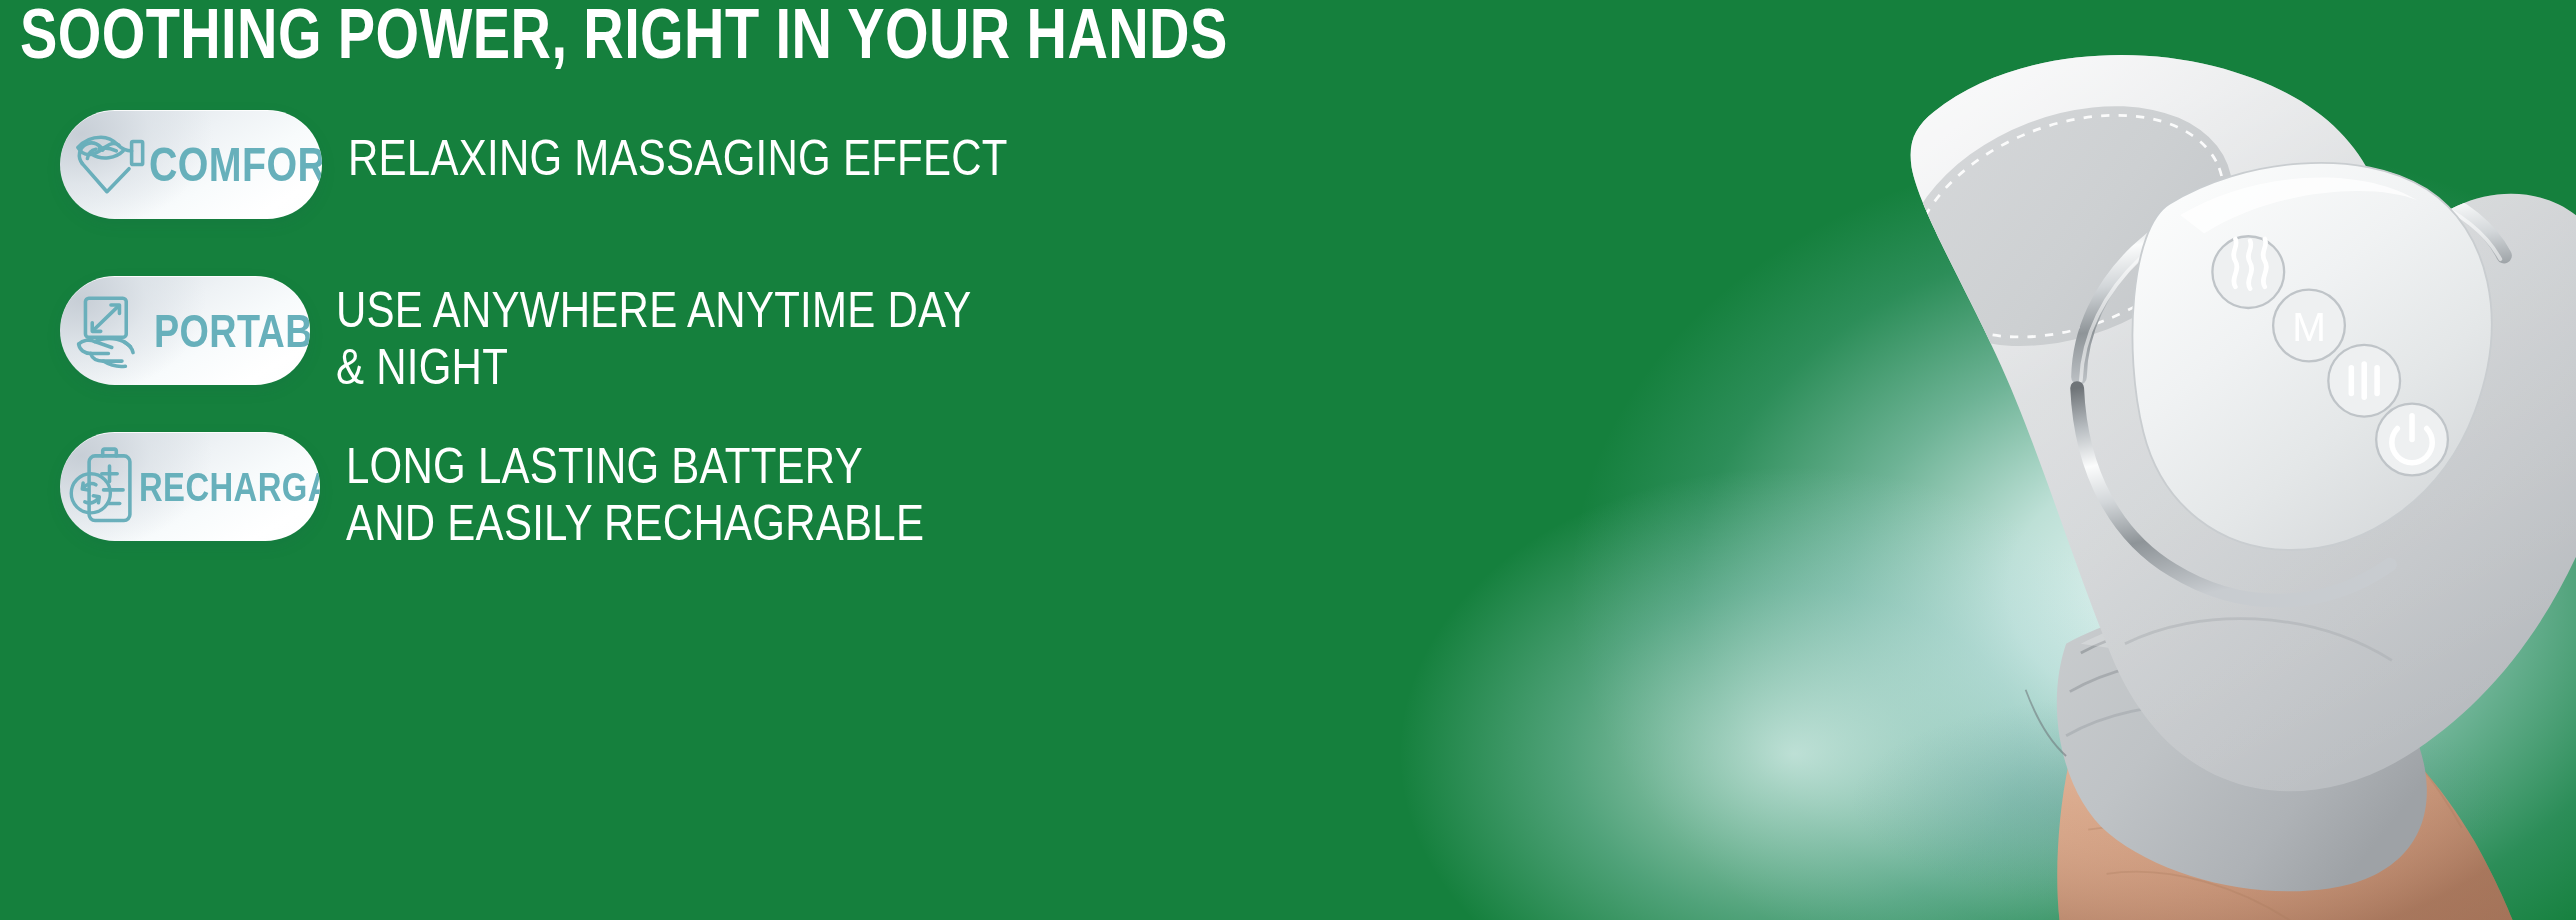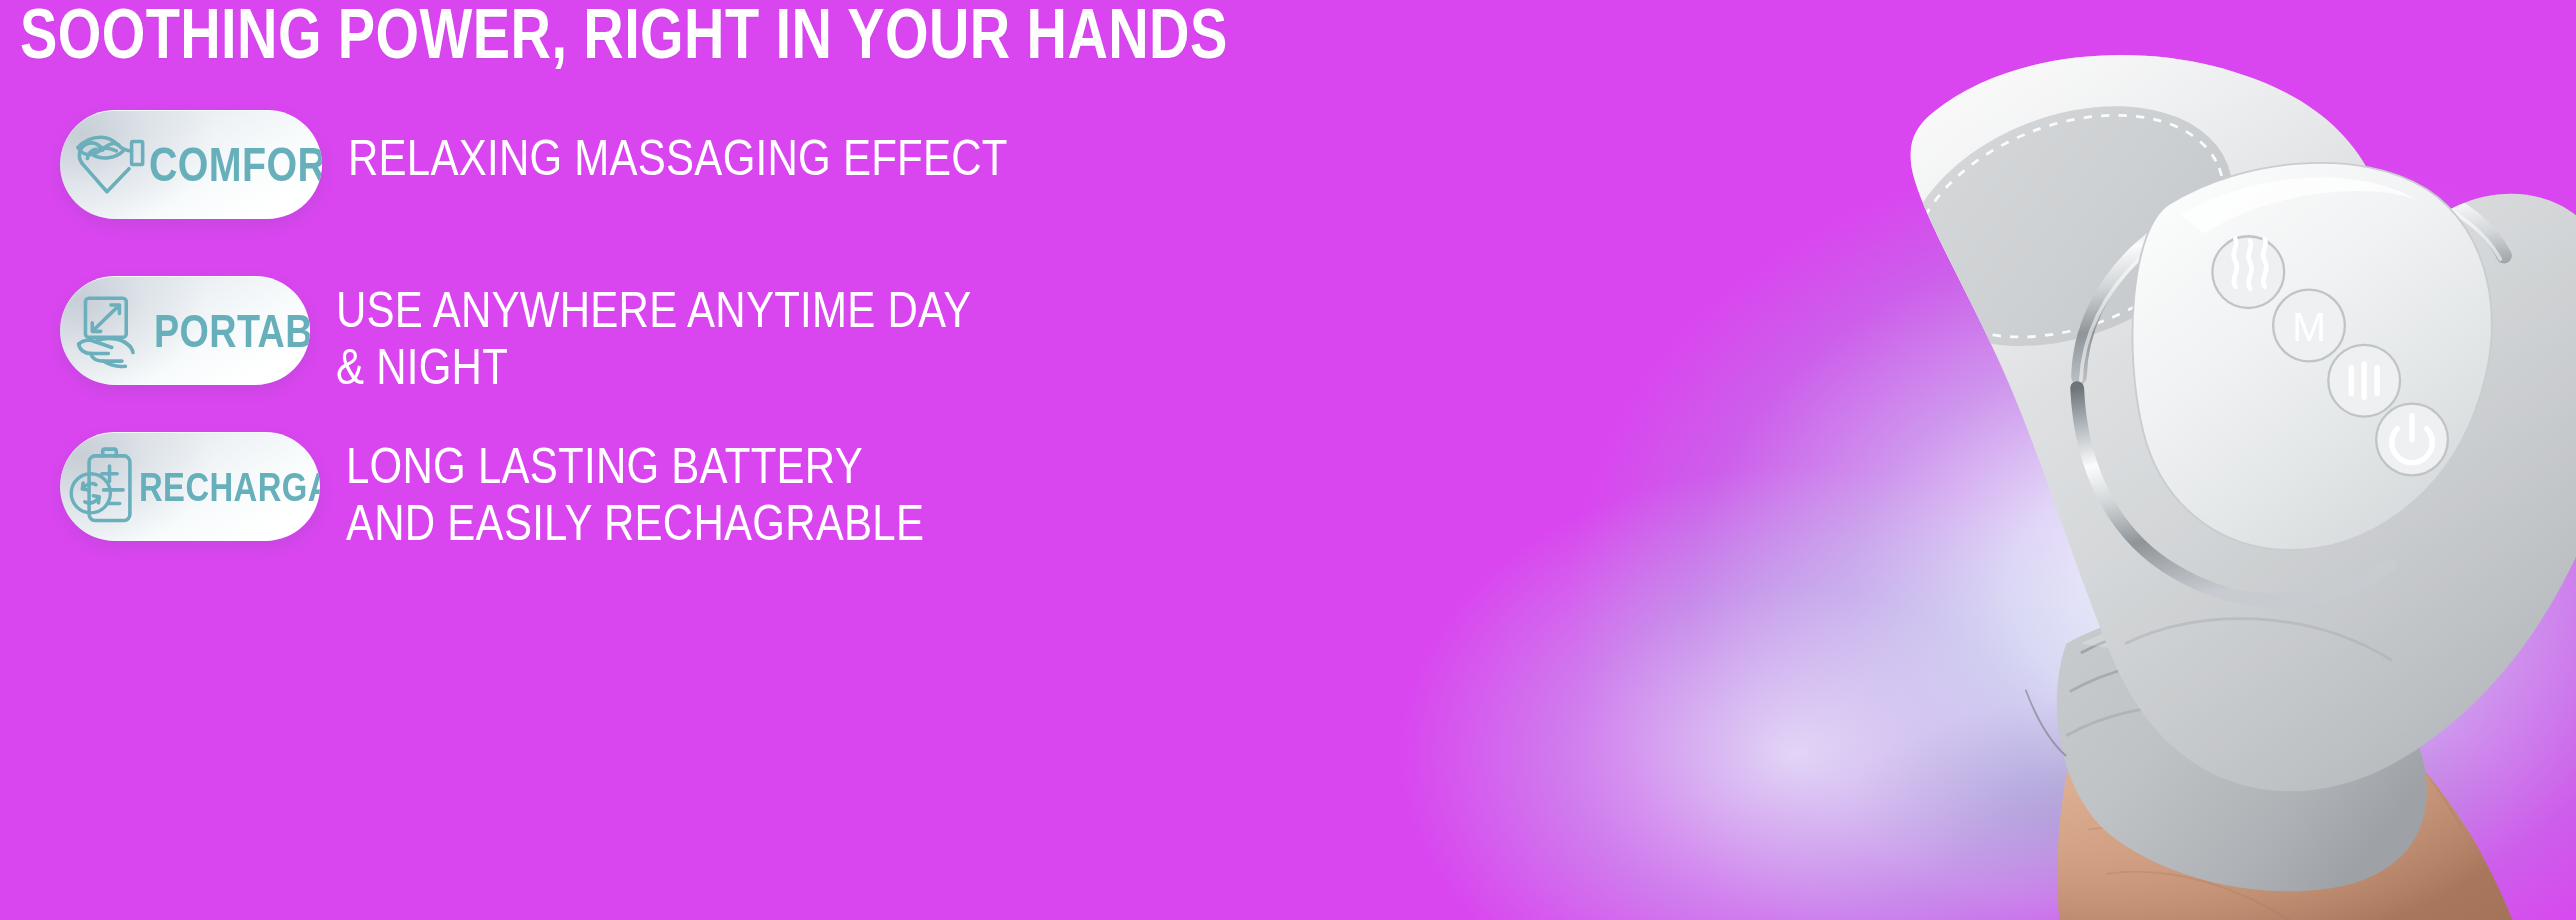--- a/index.html
+++ b/index.html
@@ -8,21 +8,21 @@
     font-family:"Liberation Sans", sans-serif;
     background:#72b8c2;
     position:relative;
   }
 
   
   #banner {
     position:absolute; inset:0;
     width:2576px; height:920px;
     overflow:hidden;
-    background:#d946ef;
+    background:#15803d;
   }
   .bg-glow {
     position:absolute;
     right:-129px; top:-74px;
     width:1380px; height:1104px;
     background:radial-gradient(ellipse 52% 48% at 62% 60%,
         rgba(238,250,252,0.97) 0%,
         rgba(226,245,248,0.82) 24%,
         rgba(196,229,236,0.50) 46%,
         rgba(150,204,214,0.18) 68%,

